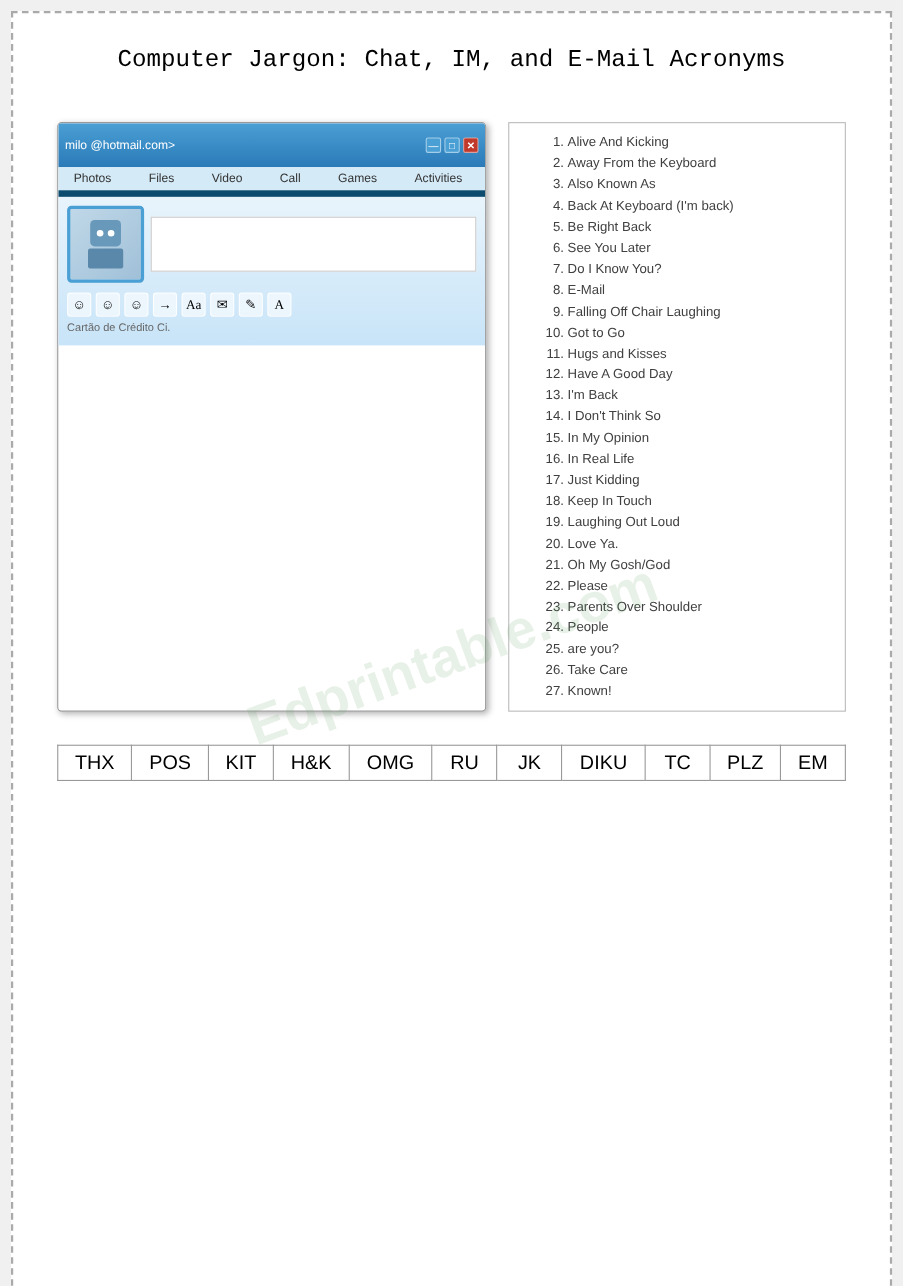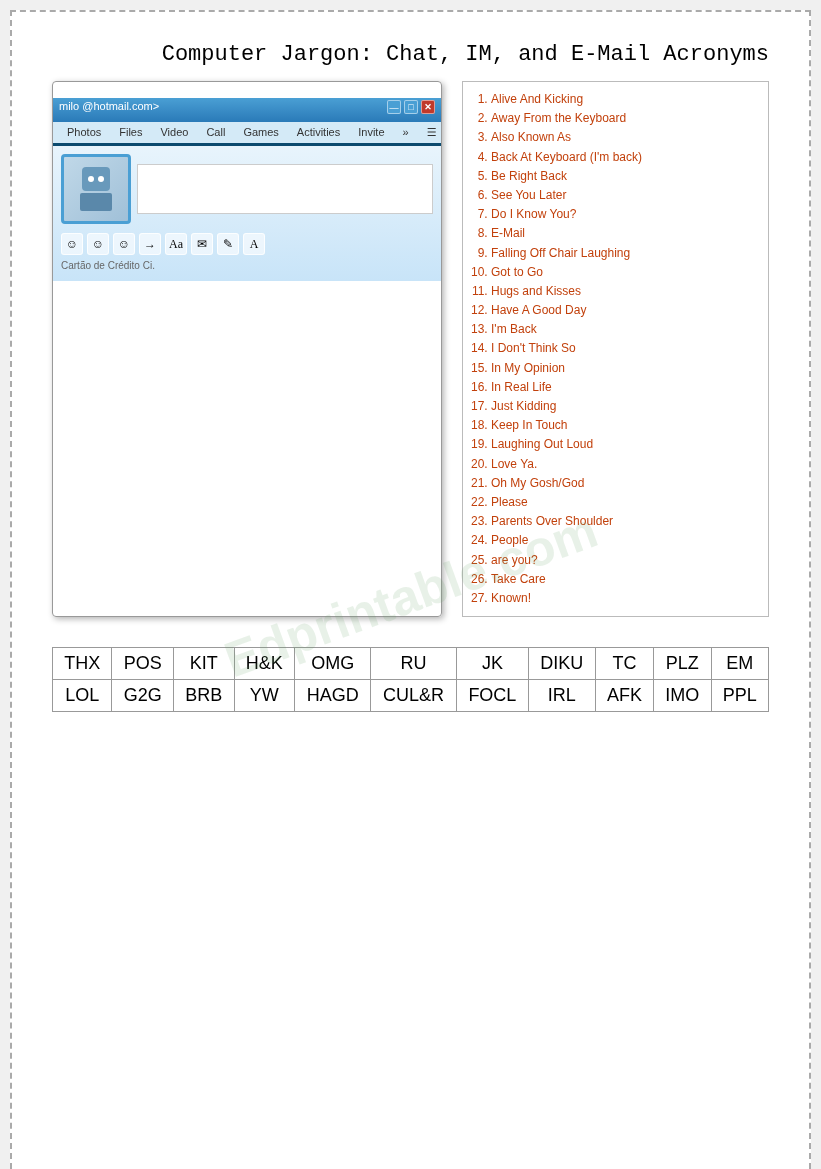--- a/index.html
+++ b/index.html
@@ -14,24 +14,24 @@
     }
     .page {
       width: 821px;
       min-height: 1169px;
       background: white;
       border: 2px dashed #aaa;
       padding: 30px 40px;
       position: relative;
     }
     .page-title {
-      text-align: right;
+      text-align: center;
       font-size: 22px;
       font-weight: normal;
-      margin-bottom: 14px;
+      margin-bottom: 44px;
       font-family: 'Courier New', monospace;
     }
 
     
     .main-content {
       display: flex;
       gap: 20px;
       margin-bottom: 30px;
     }
 
@@ -40,25 +40,24 @@
       width: 390px;
       flex-shrink: 0;
       border: 1px solid #999;
       border-radius: 4px;
       overflow: hidden;
       box-shadow: 2px 2px 6px rgba(0,0,0,0.3);
     }
     .chat-titlebar {
       background: linear-gradient(to bottom, #4a9fd4, #2a7ab8);
       display: flex;
-      align-items: flex-start;
+      align-items: center;
       justify-content: space-between;
-      padding: 2px 6px;
+      padding: 20px 6px;
       height: 24px;
-      margin-top: 16px;
     }
     .chat-titlebar-text {
       color: white;
       font-size: 11px;
       font-family: Arial, sans-serif;
     }
     .chat-titlebar-controls {
       display: flex;
       gap: 3px;
     }
@@ -74,26 +73,26 @@
       color: white;
       font-weight: bold;
     }
     .win-btn-min { background: #4a9fd4; border: 1px solid rgba(255,255,255,0.5); }
     .win-btn-max { background: #4a9fd4; border: 1px solid rgba(255,255,255,0.5); }
     .win-btn-close { background: #c0392b; border: 1px solid rgba(255,255,255,0.5); }
 
     .chat-menubar {
       background: #d4eaf7;
       display: flex;
-      gap: 2px;
+      gap: 18px;
       padding: 2px 6px;
       font-size: 11px;
       font-family: Arial, sans-serif;
       color: #333;
-      border-bottom: 3px solid #0c4a6e;
+      border-bottom: 6px solid #0c4a6e;
     }
     .chat-menu-item {
       padding: 2px 8px;
       cursor: pointer;
     }
 
     .chat-header {
       background: linear-gradient(to bottom, #c8e8f8, #a0d0f0);
       padding: 8px 10px;
       display: flex;
@@ -264,21 +263,22 @@
       font-size: 12px;
       font-family: Arial, sans-serif;
       line-height: 1.6;
       background: white;
     }
     .acronym-list ol {
       list-style: decimal;
       padding-left: 18px;
     }
     .acronym-list li {
-      color: #c2410c;
+      color: #404040;
+      margin-left: 25px;
     }
 
     
     .watermark {
       position: absolute;
       top: 50%;
       left: 50%;
       transform: translate(-50%, -50%) rotate(-20deg);
       font-size: 50px;
       color: rgba(100, 160, 100, 0.15);
@@ -414,29 +414,16 @@
           <td>KIT</td>
           <td>H&amp;K</td>
           <td>OMG</td>
           <td>RU</td>
           <td>JK</td>
           <td>DIKU</td>
           <td>TC</td>
           <td>PLZ</td>
           <td>EM</td>
         </tr>
-        <tr>
-          <td>LOL</td>
-          <td>G2G</td>
-          <td>BRB</td>
-          <td>YW</td>
-          <td>HAGD</td>
-          <td>CUL&amp;R</td>
-          <td>FOCL</td>
-          <td>IRL</td>
-          <td>AFK</td>
-          <td>IMO</td>
-          <td>PPL</td>
-        </tr>
       </tbody>
   </table>
 
 </div>
 
 </body></html>

